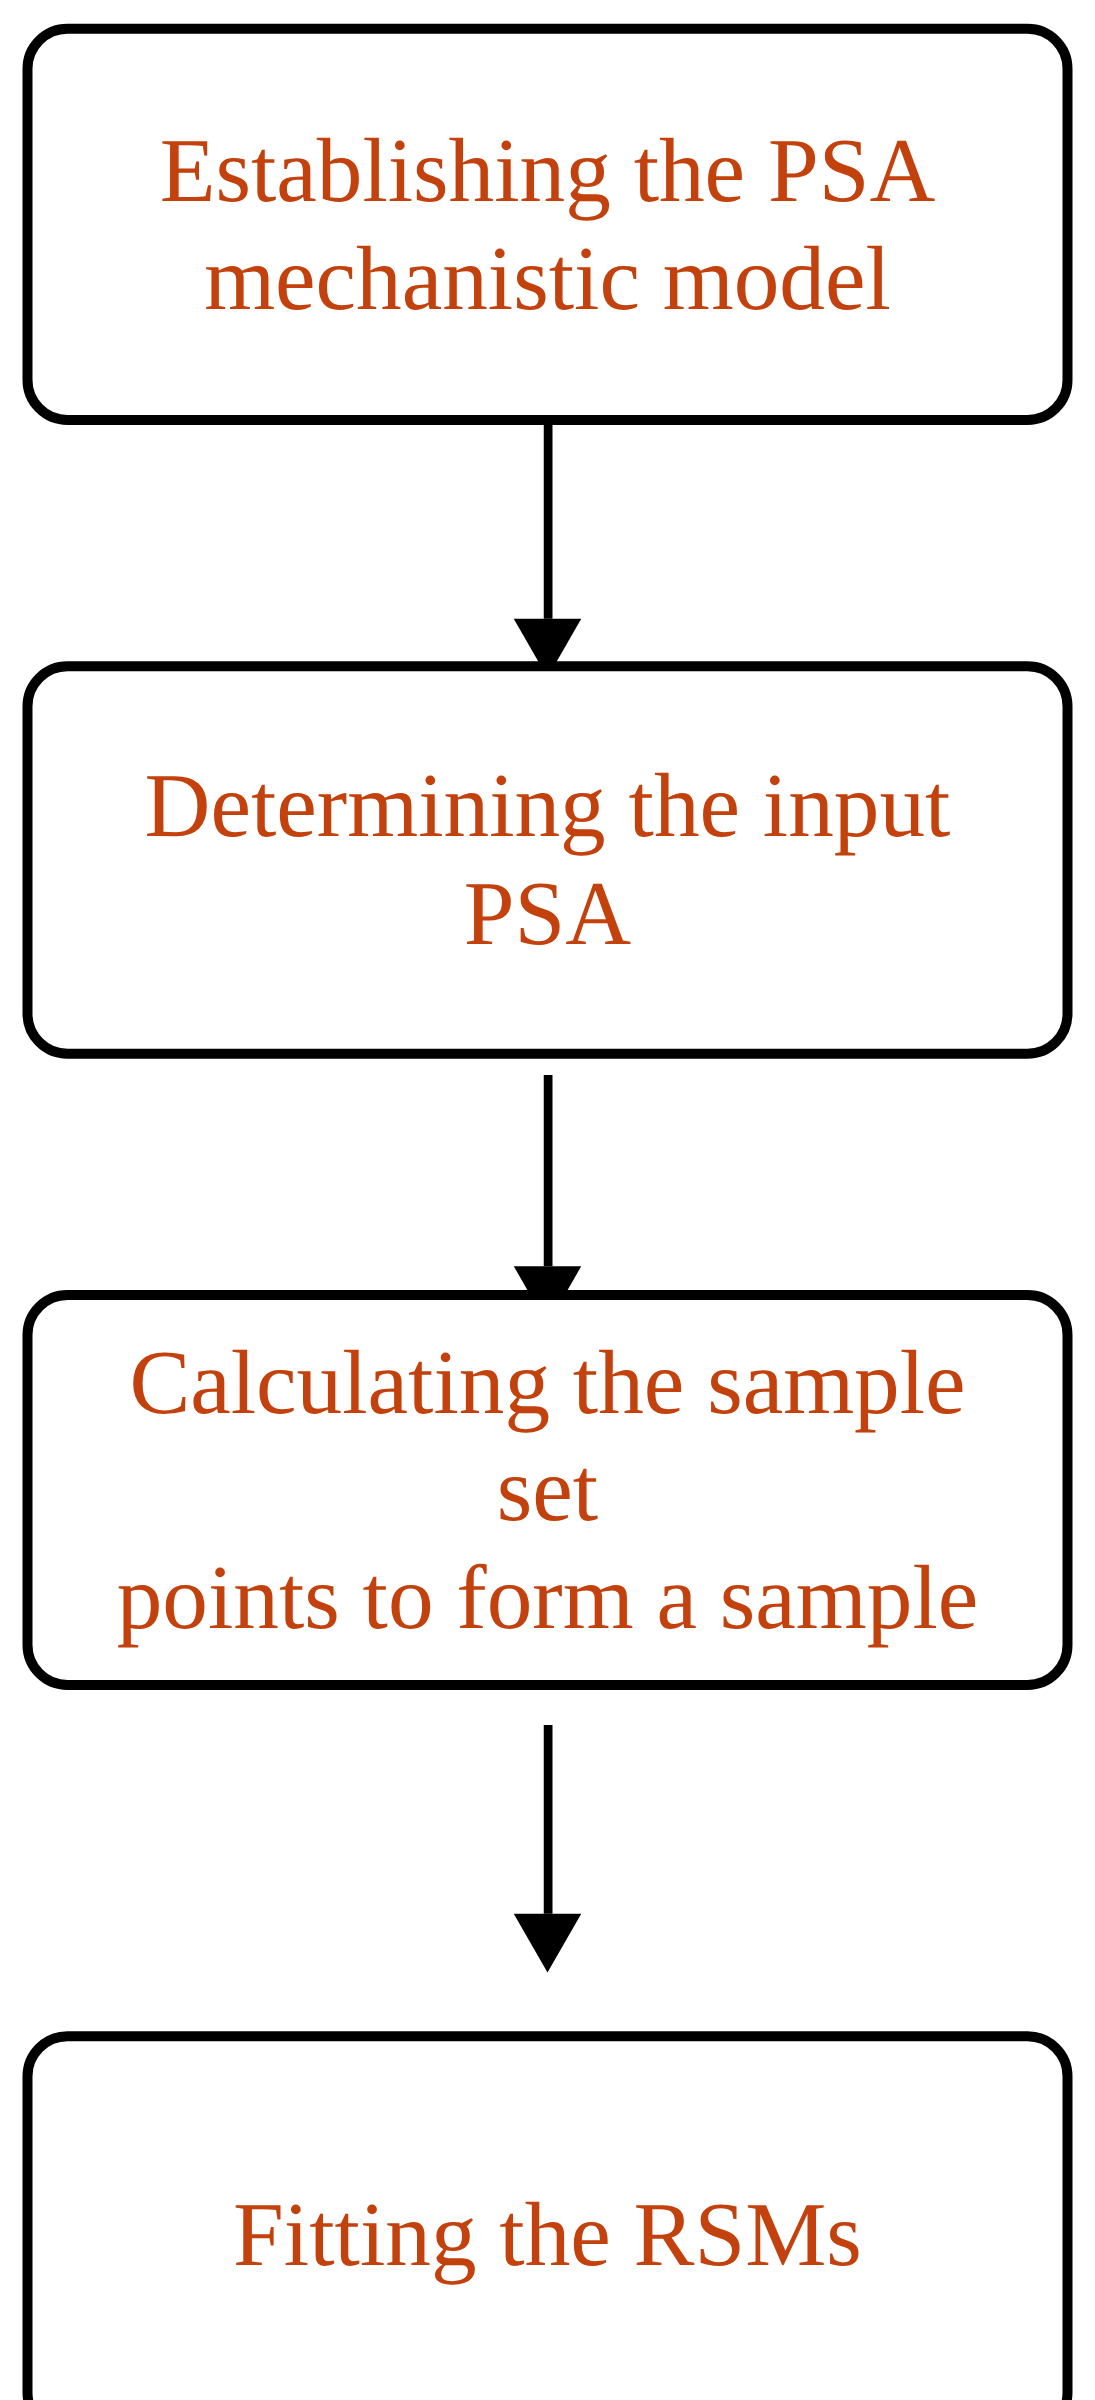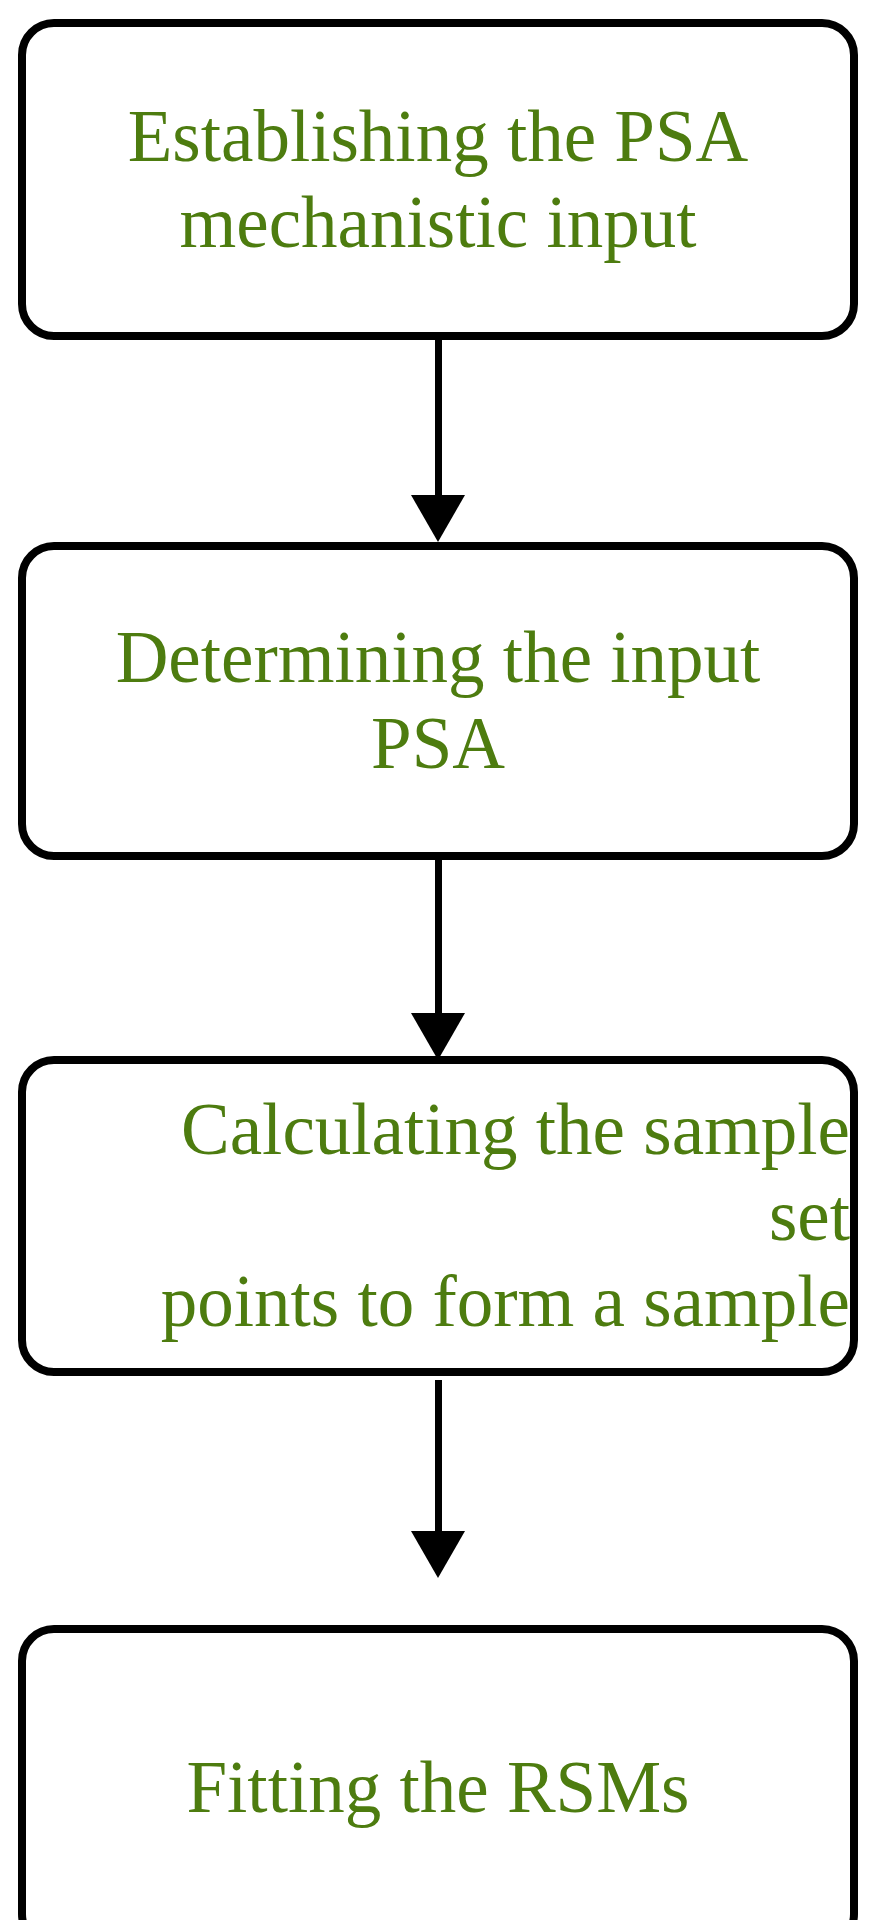--- a/index.html
+++ b/index.html
@@ -6,21 +6,21 @@
     margin: 0;
     padding: 0;
     background: #ffffff;
   }
   .canvas {
     position: relative;
     width: 876px;
     height: 1920px;
     background: #ffffff;
     font-family: "Liberation Serif", "DejaVu Serif", serif;
-    color: #4d7c0f;
+    color: #c2410c;
     overflow: hidden;
   }
   .box {
     position: absolute;
     left: 18px;
     width: 840px;
     box-sizing: border-box;
     border: 8px solid #000000;
     border-radius: 36px;
     background: #ffffff;
@@ -30,22 +30,22 @@
     align-items: center;
     text-align: center;
     font-size: 73px;
     line-height: 86px;
   }
   .box .line {
     display: block;
     white-space: nowrap;
   }
   .box1 { top: 19px;   height: 321px; }
-  .box2 { top: 542px;  height: 318px; }
-  .box3 { top: 1056px; height: 320px; align-items: flex-end; }
+  .box2 { top: 529px;  height: 318px; }
+  .box3 { top: 1032px; height: 320px; }
   .box4 { top: 1578px; height: 325px; margin-top: 47px; }
 
   .arrow {
     position: absolute;
     left: 0;
     width: 876px;
     display: flex;
     flex-direction: column;
     align-items: center;
   }
@@ -66,21 +66,21 @@
     border-top: 47px solid #000000;
   }
 </style>
 </head>
 <body>
 
 <div class="canvas">
 
   <div class="box box1">
     <span class="line">Establishing the PSA</span>
-    <span class="line">mechanistic input</span>
+    <span class="line">mechanistic model</span>
   </div>
 
   <div class="arrow arrow1">
     <div class="shaft"></div>
     <div class="head"></div>
   </div>
 
   <div class="box box2">
     <span class="line">Determining the input</span>
     <span class="line">PSA</span>

